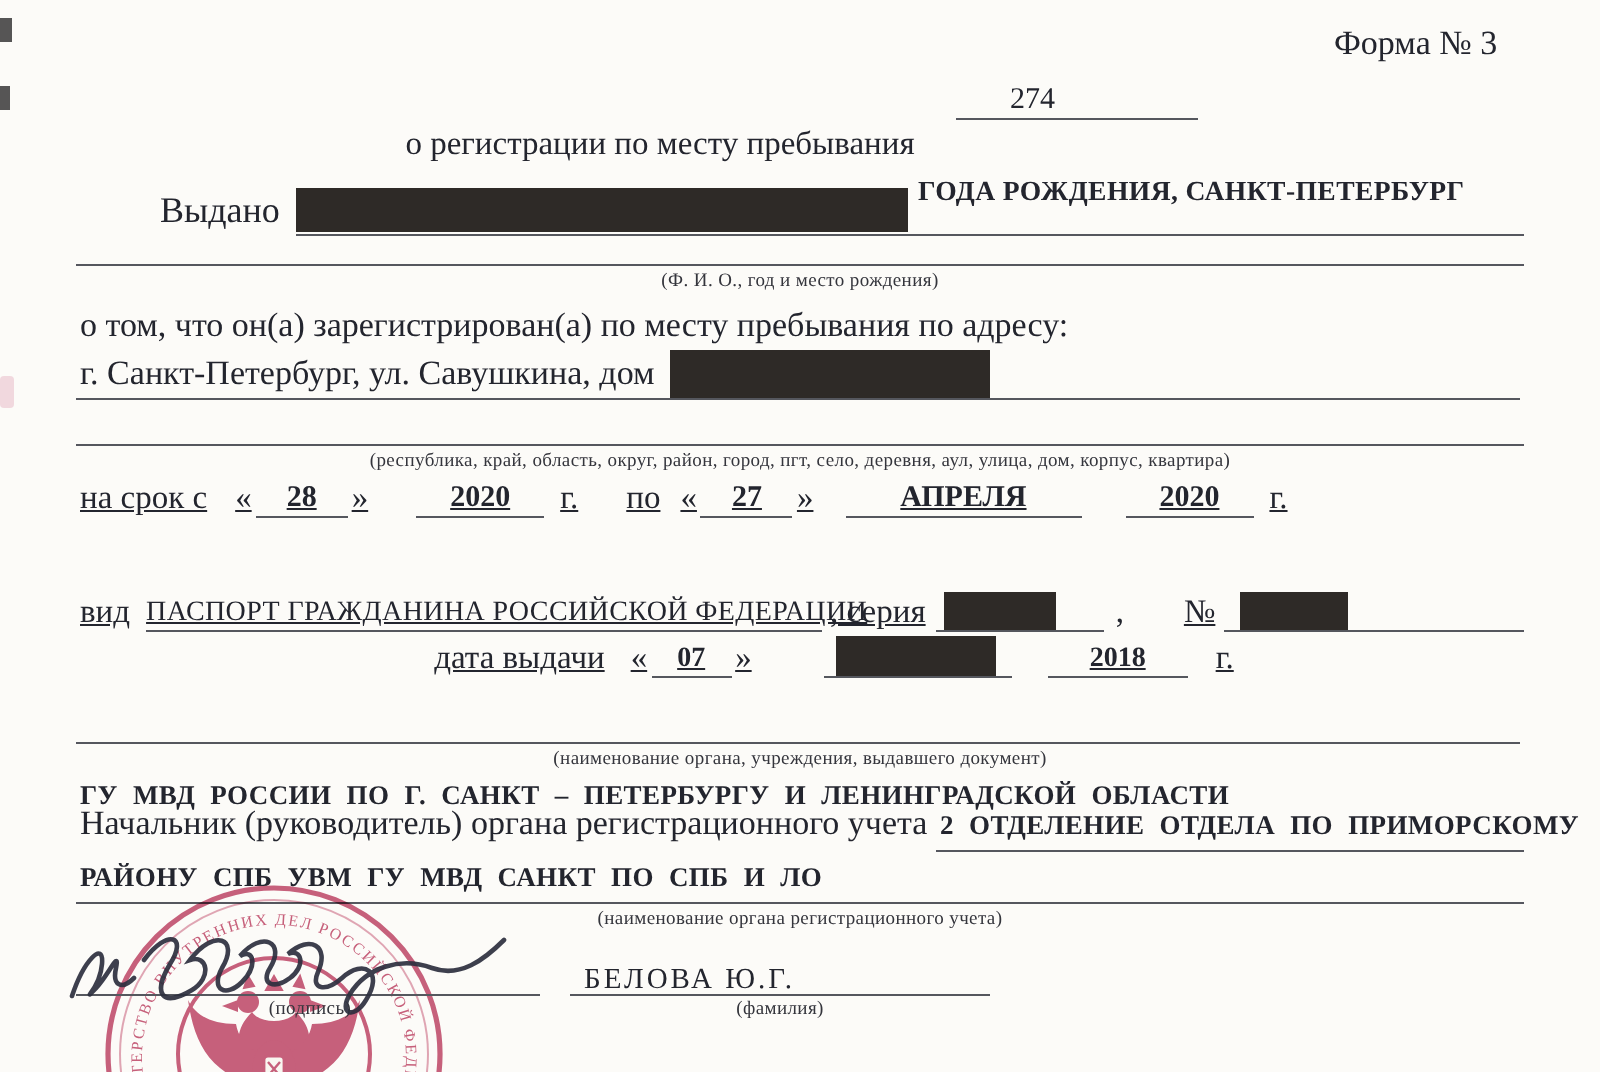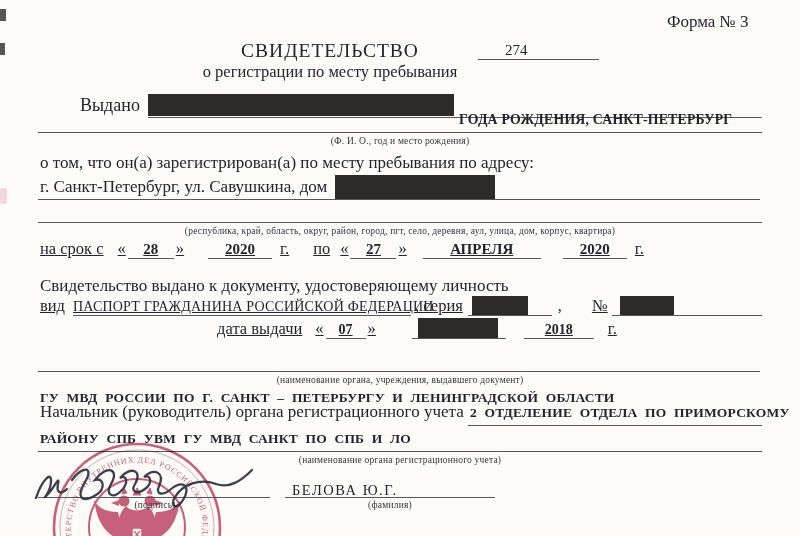--- a/index.html
+++ b/index.html
@@ -27,28 +27,27 @@
 </head>
 <body>
 
 <div class="page">
 
   <div class="abs edge-mark" style="left:0;top:9px;width:6px;height:12px;"></div>
   <div class="abs edge-mark" style="left:0;top:43px;width:5px;height:12px;"></div>
   <div class="abs smudge" style="left:0;top:188px;width:7px;height:16px;"></div>
 
   <div class="abs formlabel" style="top:12px;left:667px;">Форма № 3</div>
-  <div class="abs title" style="top:40px;left:160px;width:340px;">СВИДЕТЕЛЬСТВО</div>
   <div class="abs u" style="top:42px;left:478px;width:94px;height:17px;font-size:15px;padding-left:27px;">274</div>
   <div class="abs subtitle" style="top:62px;left:160px;width:340px;">о регистрации по месту пребывания</div>
 
   <div class="abs" style="top:95px;left:80px;font-size:18px;">Выдано</div>
   <div class="abs u" style="top:94px;left:148px;width:614px;height:23px;"></div>
   <div class="abs bar" style="top:94px;left:148px;width:306px;height:22px;"></div>
-  <div class="abs" style="top:112px;left:459px;font-size:13.8px;font-weight:700;letter-spacing:.2px;">ГОДА РОЖДЕНИЯ, САНКТ-ПЕТЕРБУРГ</div>
+  <div class="abs" style="top:88px;left:459px;font-size:13.8px;font-weight:700;letter-spacing:.2px;">ГОДА РОЖДЕНИЯ, САНКТ-ПЕТЕРБУРГ</div>
   <div class="abs rule" style="top:132px;left:38px;width:724px;"></div>
   <div class="abs cap" style="top:136px;left:250px;width:300px;">(Ф. И. О., год и место рождения)</div>
 
   <div class="abs t17" style="top:153px;left:40px;">о том, что он(а) зарегистрирован(а) по месту пребывания по адресу:</div>
 
   <div class="abs t17" style="top:177px;left:40px;">г. Санкт-Петербург, ул. Савушкина, дом</div>
   <div class="abs bar" style="top:175px;left:335px;width:160px;height:24px;"></div>
   <div class="abs rule" style="top:199px;left:38px;width:722px;"></div>
   <div class="abs rule" style="top:222px;left:38px;width:724px;"></div>
   <div class="abs cap" style="top:226px;left:100px;width:600px;">(республика, край, область, округ, район, город, пгт, село, деревня, аул, улица, дом, корпус, квартира)</div>
@@ -62,21 +61,20 @@
     <span class="lbl" style="margin-left:8px;">г.</span>
     <span class="lbl" style="margin-left:24px;">по</span>
     <span class="lbl" style="margin-left:10px;">«</span>
     <span class="cell val" style="width:46px;margin-left:2px;">27</span>
     <span class="lbl" style="margin-left:2px;">»</span>
     <span class="cell val" style="width:118px;margin-left:16px;">АПРЕЛЯ</span>
     <span class="cell val" style="width:64px;margin-left:22px;">2020</span>
     <span class="lbl" style="margin-left:8px;">г.</span>
   </div>
 
-  <div class="abs t17" style="top:276px;left:40px;">Свидетельство выдано к документу, удостоверяющему личность</div>
 
   <div class="abs flexrow" style="top:296px;left:40px;width:722px;height:20px;">
     <span class="lbl">вид</span>
     <span class="cell" style="width:338px;margin-left:8px;font-size:14px;letter-spacing:.2px;white-space:nowrap;">ПАСПОРТ ГРАЖДАНИНА РОССИЙСКОЙ ФЕДЕРАЦИИ</span>
     <span class="lbl" style="margin-left:4px;">, серия</span>
     <span class="cell" style="width:84px;margin-left:5px;position:relative;height:19px;">
       <span class="bar abs" style="left:4px;top:0;width:56px;height:19px;"></span>
     </span>
     <span class="lbl" style="margin-left:6px;">,</span>
     <span class="lbl" style="margin-left:30px;">№</span>

